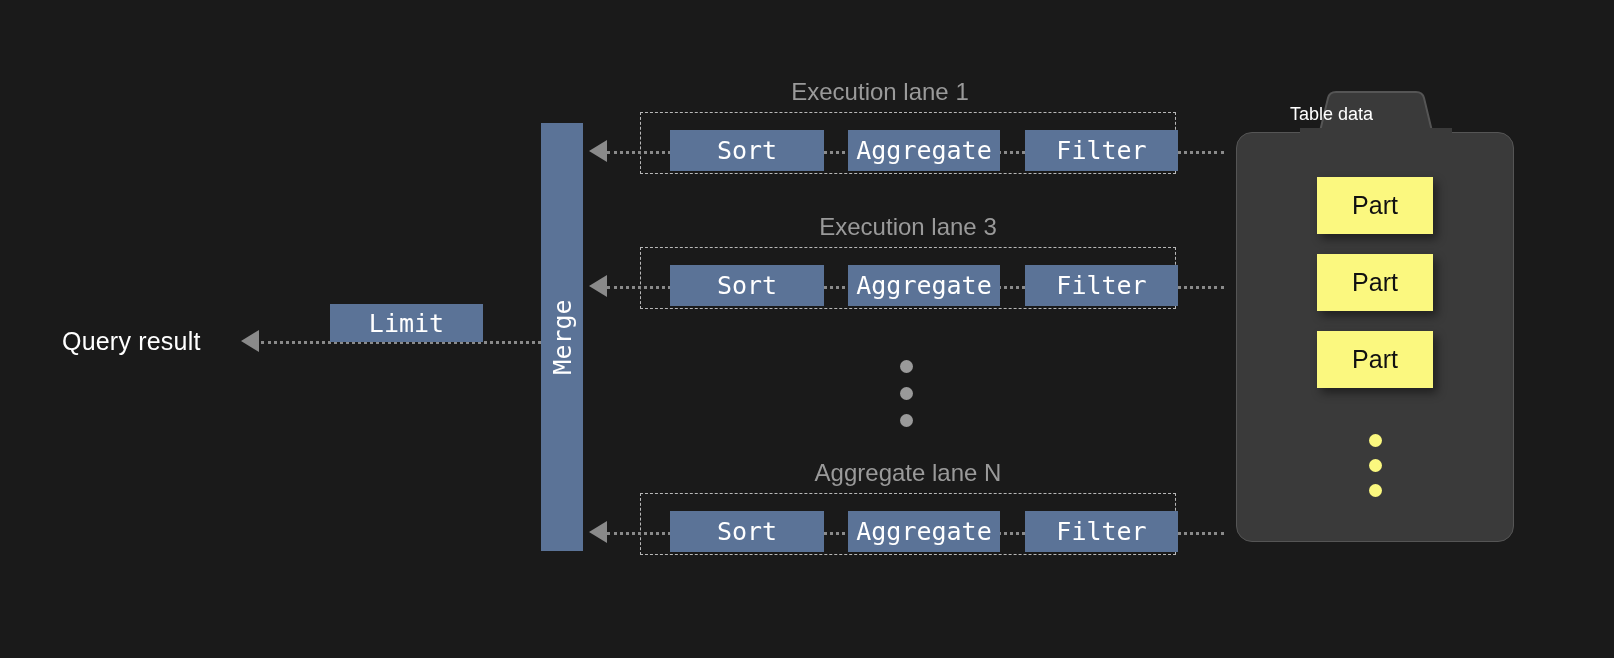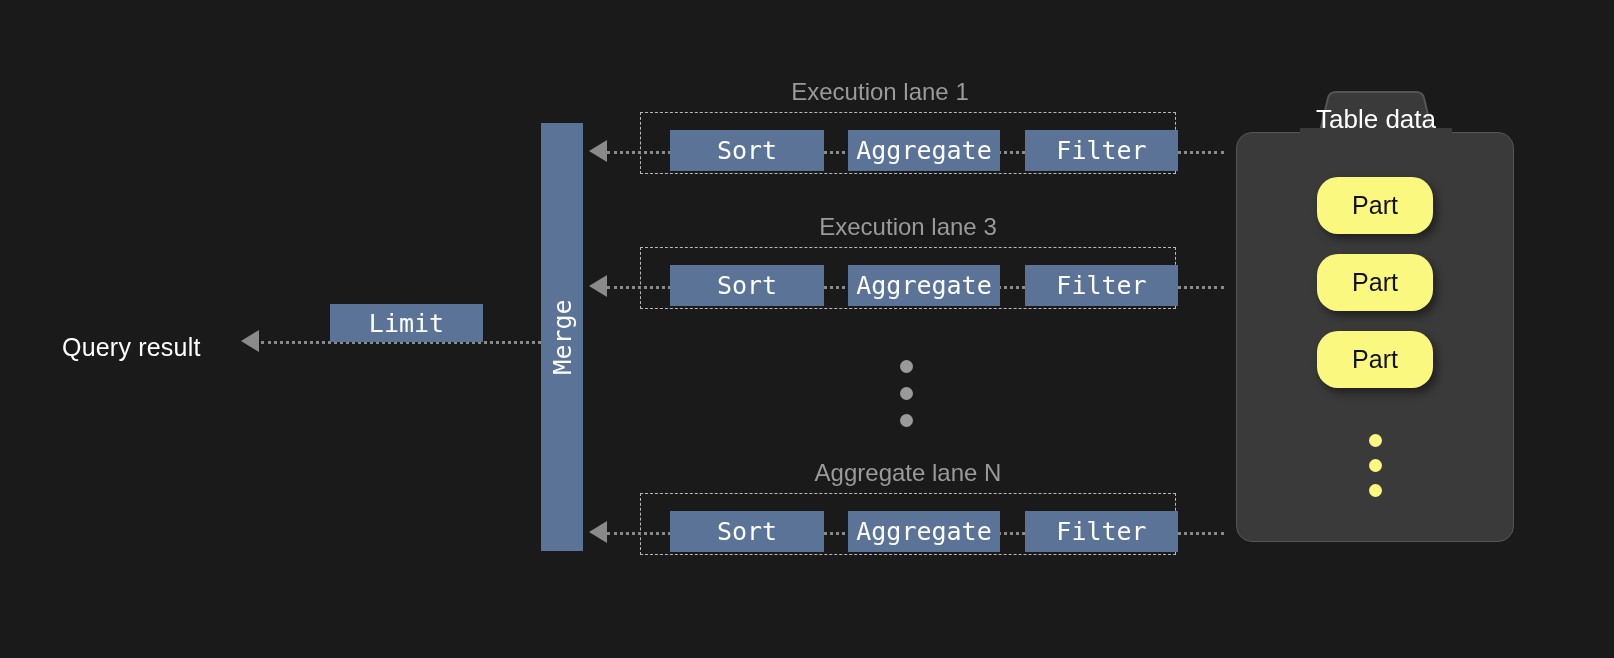--- a/index.html
+++ b/index.html
@@ -23,21 +23,20 @@
     top: 322px;
     width: 166px;
     height: 38px;
     display: flex;
     align-items: center;
     justify-content: flex-start;
     color: #ffffff;
     font-size: 25px;
     letter-spacing: .2px;
     white-space: nowrap;
-    margin-top: 6px;
   }
 
   
   .op-box {
     position: absolute;
     background: #5b7397;
     color: #ffffff;
     font-family: "DejaVu Sans Mono", "Liberation Mono", monospace;
     font-size: 25px;
     display: flex;
@@ -129,23 +128,23 @@
     left: 1290px;
     top: 90px;
     width: 172px;
     height: 60px;
   }
   .table-tab-label {
     position: absolute;
     left: 1290px;
     top: 104px;
     width: 172px;
-    text-align: center;
-    color: #ffffff;
-    font-size: 26px;
+    text-align: left;
+    color: #ffffff;
+    font-size: 18px;
     white-space: nowrap;
   }
   
   .tab-merge-patch {
     position: absolute;
     left: 1300px;
     top: 128px;
     width: 152px;
     height: 12px;
     background: #3a3a3a;
@@ -153,21 +152,20 @@
 
   .part-box {
     position: absolute;
     background: #fbf87f;
     color: #111111;
     font-size: 25px;
     display: flex;
     align-items: center;
     justify-content: center;
     box-shadow: 4px 5px 9px rgba(0,0,0,0.45);
-    border-radius: 21px;
   }
 
   .vdots-yellow span {
     display: block;
     width: 13px;
     height: 13px;
     border-radius: 50%;
     background: #fbf87f;
     margin-bottom: 12px;
   }

